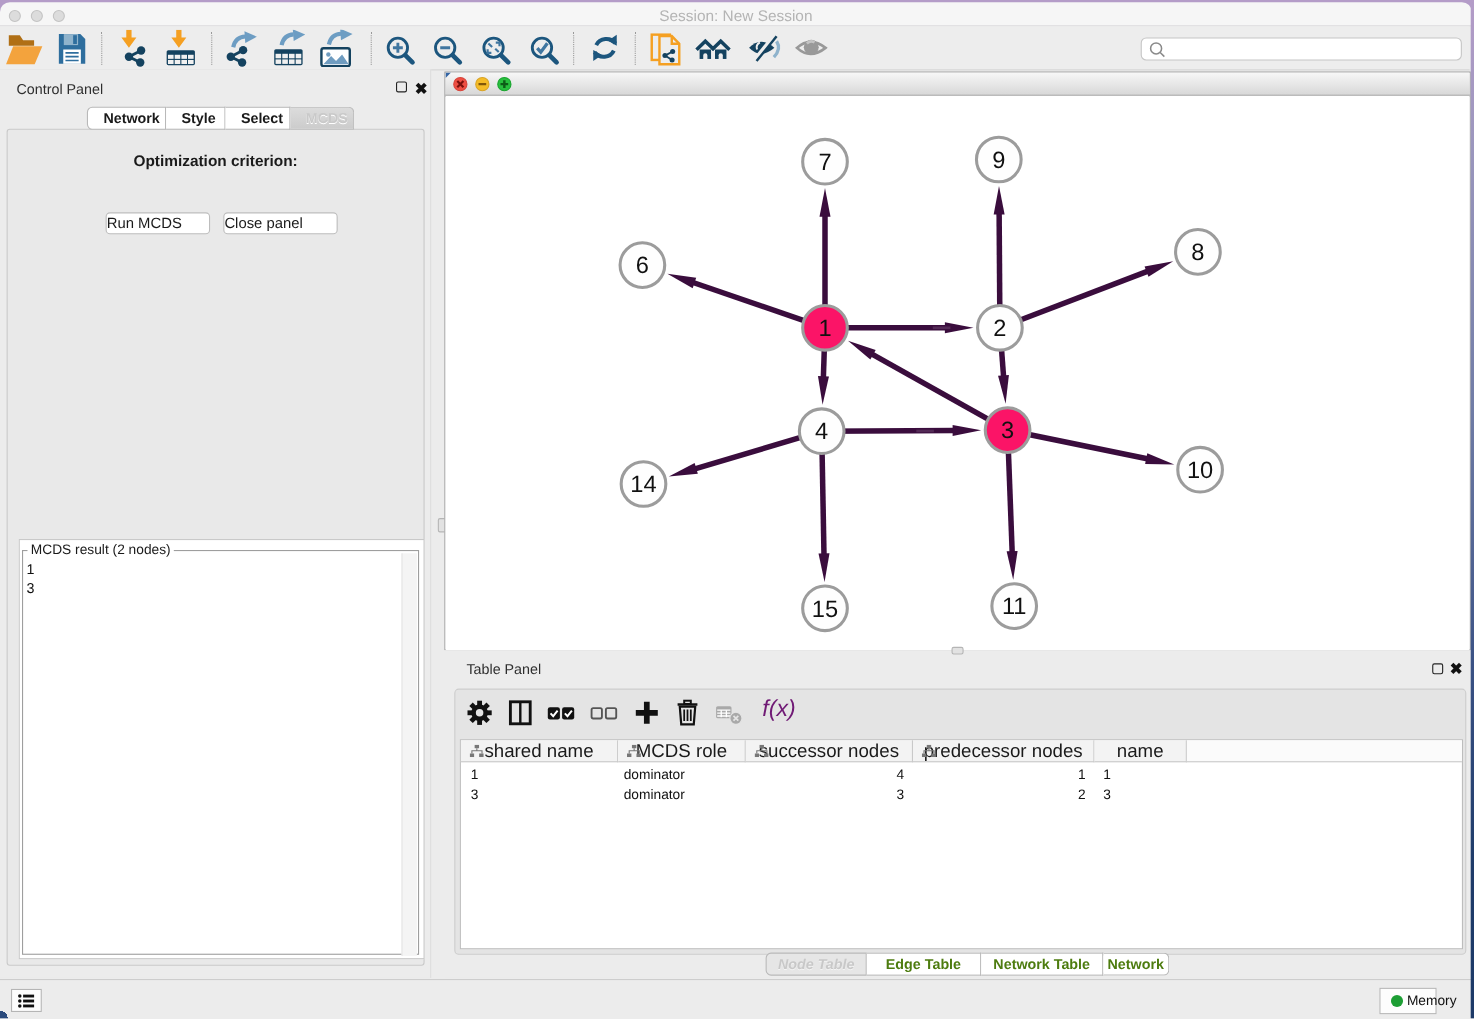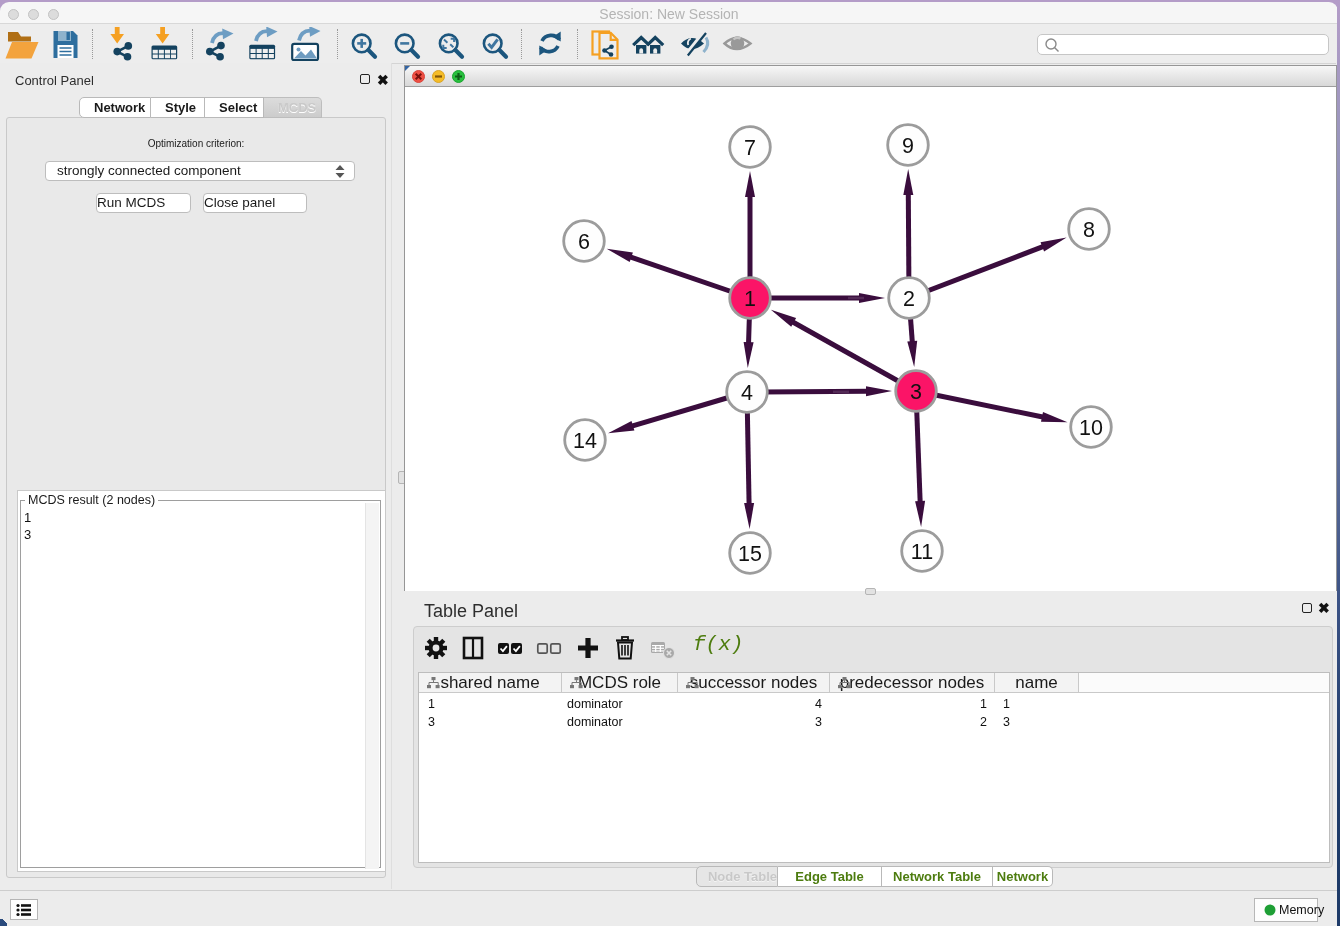--- a/index.html
+++ b/index.html
@@ -19,49 +19,49 @@
 
 #cp { left:0; top:63px; width:392px; height:826px; background:#ececec; border-right:1px solid #dedede; }
 #cphead { position:absolute; left:15px; top:10px; font-size:13px; color:#2e2e2e; }
 .floatbtn { position:absolute; width:10px; height:10px; border:1.6px solid #222; border-radius:2px; background:transparent; }
 .xbtn { position:absolute; font-size:14px; font-weight:bold; color:#111; line-height:12px; }
 #tabs { position:absolute; left:79px; top:34px; height:21px; display:flex; font-size:13px; font-weight:bold; z-index:3; }
 #tabs .tab { background:#fff; border:1px solid #b9b9b9; border-left:none; padding:0 14px; line-height:19px; color:#1a1a1a; text-align:center; }
 #tabs .tab.first { border-left:1px solid #b9b9b9; border-radius:5px 0 0 5px; }
 #tabs .tab.sel { background:linear-gradient(#dcdcdc,#cccccc); color:#c9c9c9; text-shadow:0 1px 0 #fff; border-radius:0 5px 0 0; border-color:#bdbdbd; }
 #cppanel { position:absolute; left:6px; top:54px; width:380px; height:761px; background:#e9e9e9; border:1px solid #c9c9c9; border-radius:3px; }
-#optlabel { position:absolute; left:0; top:20px; width:100%; text-align:center; font-size:10px; color:#1a1a1a; }
+#optlabel { position:absolute; left:0; top:20px; width:100%; text-align:center; font-size:14px; color:#1a1a1a;font-weight:bold; }
 #combo { position:absolute; left:38px; top:43px; width:310px; height:20px; background:#fff; border:1px solid #bdbdbd; border-radius:4px; font-size:13.5px; color:#1a1a1a; line-height:18px; padding-left:11px; }
 .btn { position:absolute; top:75px; height:20px; background:#fff; border:1px solid #bdbdbd; border-radius:4px; font-size:13.5px; color:#1a1a1a; text-align:left; line-height:18px; }
 #resultbox { position:absolute; left:10px; top:372px; width:369px; height:382px; background:#fff; border:1px solid #c9c9c9; }
 #fsline { position:absolute; left:2px; top:9px; width:361px; height:368px; border:1px solid #9e9e9e; }
 #fslabel { position:absolute; left:7px; top:2px; background:#fff; padding:0 3px; font-size:12.5px; color:#1a1a1a; }
 #scrtrack { position:absolute; right:6px; top:12px; width:14px; height:366px; background:#f4f4f4; border-left:1px solid #e4e4e4; }
 
 #netwin { left:404px; top:65px; width:933px; height:526px; background:#fff; border:1px solid #969696; }
 #nettitle { position:absolute; left:0; top:0; width:931px; height:21px; background:linear-gradient(#f7f7f7,#d8d8d8); border-bottom:1px solid #9e9e9e; }
 #netname { position:absolute; top:4px; width:100%; text-align:center; font-size:13px; font-weight:bold; color:#1f1f1f; }
 .mac { position:absolute; top:3.5px; width:13px; height:13px; border-radius:50%; }
 
 #tp { left:404px; top:597px; width:933px; height:292px; background:#ececec; }
-#tphead { position:absolute; left:20px; top:4px; font-size:18px; color:#2e2e2e; }
+#tphead { position:absolute; left:20px; top:4px; font-size:13px; color:#2e2e2e; }
 #tpinner { position:absolute; left:9px; top:29px; width:920px; height:242px; background:#e4e4e4; border:1px solid #cdcdcd; border-radius:4px; }
 #tbltoolbar { position:absolute; left:0px; top:0px; width:100%; height:44px; }
 #tblwrap { position:absolute; left:4px; top:45px; width:912px; height:191px; background:#fff; border:1px solid #bdbdbd; }
 #thead { position:absolute; left:0; top:0; width:910px; height:21px; font-size:17px; color:#1a1a1a; }
 .hcell { position:absolute; top:0; height:20px; background:#f3f3f3; border-right:1px solid #c9c9c9; border-bottom:1px solid #c9c9c9; text-align:center; line-height:20px; }
 .trow { position:absolute; font-size:12.5px; color:#111; height:18px; line-height:18px; }
 #btabs { position:absolute; left:292px; top:269px; height:21px; display:flex; font-size:13px; font-weight:bold; z-index:3; }
 #btabs .tab { background:#fff; border:1px solid #b9b9b9; border-left:none; line-height:19px; color:#4d7c0f; white-space:nowrap; text-align:center; }
 #btabs .tab.sel { background:#e6e6e6; color:#c8c8c8; text-shadow:0 1px 0 #f4f4f4; border-radius:5px 0 0 5px; border-left:1px solid #b9b9b9; }
 #btabs .tab.last { border-radius:0 5px 5px 0; }
 
 #statusbar { left:0; top:890px; width:1340px; height:36px; background:#ececec; border-top:1px solid #cdcdcd; }
 #listbtn { position:absolute; left:10px; top:8px; width:28px; height:21px; background:#fdfdfd; border:1px solid #b5b5b5; }
-#membtn { position:absolute; left:1254px; top:7px; width:64px; height:24px; background:#fdfdfd; border:1px solid #b7b7b7; font-size:12.5px; color:#111; }
+#membtn { position:absolute; left:1254px; top:7px; width:52px; height:24px; background:#fdfdfd; border:1px solid #b7b7b7; font-size:12.5px; color:#111; }
 #bluecorner { position:absolute; left:0px; top:918px; width:8px; height:8px; background:radial-gradient(circle at 0 8px, #2a4a7c 7px, transparent 7px); }
 </style>
 </head>
 <body>
 <div class="abs" id="purple"></div>
 <div class="abs" id="titlebar">
   <div class="tl" style="left:8px"></div>
   <div class="tl" style="left:28px"></div>
   <div class="tl" style="left:48px"></div>
   <div id="apptitle">Session: New Session</div>
@@ -225,26 +225,20 @@
   <div class="floatbtn" style="left:360px; top:11px;"></div>
   <div class="xbtn" style="left:377px; top:11px;">✖</div>
   <div id="tabs">
     <div class="tab first" style="width:72px">Network</div>
     <div class="tab" style="width:54px">Style</div>
     <div class="tab" style="width:59px">Select</div>
     <div class="tab sel" style="width:58px">MCDS</div>
   </div>
   <div id="cppanel">
     <div id="optlabel">Optimization criterion:</div>
-    <div id="combo">strongly connected component
-      <svg width="12" height="14" style="position:absolute;right:8px;top:3px">
-          <polygon points="6,0 10.5,5 1.5,5" fill="#555"></polygon>
-          <polygon points="6,13 10.5,8 1.5,8" fill="#555"></polygon>
-        </svg>
-    </div>
     <div class="btn" style="left:89px; width:95px;">Run MCDS</div>
     <div class="btn" style="left:196px; width:104px;">Close panel</div>
     <div id="resultbox">
       <div id="fsline"></div>
       <div id="fslabel">MCDS result (2 nodes)</div>
       <div style="position:absolute;left:6px;top:18px;font-size:13px;line-height:17px;color:#111">1<br>3</div>
       <div id="scrtrack"></div>
     </div>
   </div>
 </div>
@@ -380,21 +374,21 @@
           <g stroke="#fff" stroke-width="1.2">
             <line x1="4" y1="12.6" x2="16" y2="12.6"></line>
             <line x1="4" y1="15.266666666666666" x2="16" y2="15.266666666666666"></line>
             <line x1="4" y1="17.933333333333334" x2="16" y2="17.933333333333334"></line>
             <line x1="7.666666666666667" y1="12.6" x2="7.666666666666667" y2="19"></line>
             <line x1="12.333333333333334" y1="12.6" x2="12.333333333333334" y2="19"></line>
           </g>
           <circle cx="21" cy="20" r="5.5" fill="#a9a9a9" stroke="#e4e4e4" stroke-width="1"></circle>
           <path d="M18.8,17.8 l4.4,4.4 M23.2,17.8 l-4.4,4.4" stroke="#e4e4e4" stroke-width="1.6"></path>
         </svg>
-        <div style="position:absolute;left:279px;top:6px;font-family:Liberation Mono, monospace;font-style:italic;font-size:21px;color:#4d7c0f">f(x)</div>
+        <div style="position:absolute;left:279px;top:6px;font-family:Liberation Sans, sans-serif;font-style:italic;font-size:21px;color:#701a75">f(x)</div>
     </div>
     <div id="tblwrap">
       <div id="thead">
         <div class="hcell" style="left:0px;width:143px;"><svg width="13" height="12" viewBox="0 0 13 12" style="position:absolute;left:8px;top:4px">
               <g fill="#777">
                 <rect x="4.5" y="0" width="4" height="3.2"></rect>
                 <rect x="0" y="8" width="4" height="3.2"></rect>
                 <rect x="8.6" y="8" width="4" height="3.2"></rect>
               </g>
               <g stroke="#777" stroke-width="1">
@@ -440,21 +434,21 @@
         <div class="trow" style="left:411px;top:22px;width:157px;text-align:right;">1</div>
         <div class="trow" style="left:584px;top:22px;">1</div>
         <div class="trow" style="left:9px;top:40px;">3</div>
         <div class="trow" style="left:148px;top:40px;">dominator</div>
         <div class="trow" style="left:259px;top:40px;width:144px;text-align:right;">3</div>
         <div class="trow" style="left:411px;top:40px;width:157px;text-align:right;">2</div>
         <div class="trow" style="left:584px;top:40px;">3</div>
     </div>
   </div>
   <div id="btabs">
-    <div class="tab sel" style="width:82px; text-align:right;">Node Table</div>
+    <div class="tab sel" style="width:92px; text-align:center;font-style:italic;">Node Table</div>
     <div class="tab" style="width:104px; text-align:center;">Edge Table</div>
     <div class="tab" style="width:111px; text-align:center;">Network Table</div>
     <div class="tab last" style="width:60px; text-align:center;">Network</div>
   </div>
 </div>
 <div class="abs" id="statusbar">
   <div id="listbtn">
       <svg width="26" height="20" style="position:absolute;left:0;top:0">
         <g fill="#111">
           <circle cx="7" cy="5.5" r="1.6"></circle>

